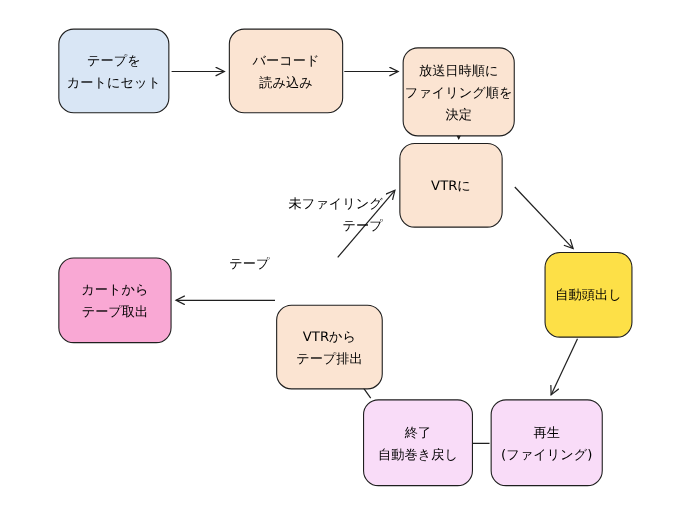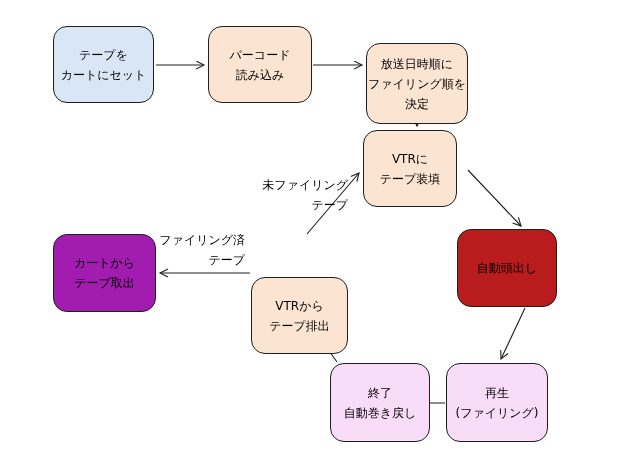--- a/index.html
+++ b/index.html
@@ -72,50 +72,48 @@
   </div>
 
   <div class="node" style="left: 366px; top: 7px; width: 102px; height: 81px; background-color: rgb(251, 228, 210); margin-top: 36px;">
     <span>放送日時順に</span>
     <span>ファイリング順を</span>
     <span>決定</span>
   </div>
 
   <div class="node" style="left: 363px; top: 130px; width: 94px; height: 77px; background-color: rgb(251, 228, 210);">
     <span>VTRに</span>
-    <span>テープ装填</span>
   </div>
 
-  <div class="node" style="left: 457px; top: 229px; width: 100px; height: 78px; background-color: #b91c1c;">
+  <div class="node" style="left: 495px; top: 229px; width: 80px; height: 78px; background-color: #fde047;">
     <span>自動頭出し</span>
   </div>
 
   <div class="node" style="left: 446px; top: 363px; width: 102px; height: 79px; background-color: rgb(249, 220, 248);">
     <span>再生</span>
     <span>(ファイリング)</span>
   </div>
 
   <div class="node" style="left: 286px; top: 363px; width: 100px; height: 79px; background-color: rgb(249, 220, 248); margin-left: 44px;">
     <span>終了</span>
     <span>自動巻き戻し</span>
   </div>
 
   <div class="node" style="left: 251px; top: 236px; width: 97px; height: 77px; background-color: rgb(251, 228, 210); margin-top: 41px;">
     <span>VTRから</span>
     <span>テープ排出</span>
   </div>
 
-  <div class="node" style="left: 53px; top: 234px; width: 103px; height: 78px; background-color: #a21caf;">
+  <div class="node" style="left: 53px; top: 234px; width: 103px; height: 78px; background-color: #f9a8d4;">
     <span>カートから</span>
     <span>テープ取出</span>
   </div>
 
   <div class="edge-label" style="left:248px;top:175px;width:100px">
     <div>未ファイリング</div>
     <div>テープ</div>
   </div>
 
   <div class="edge-label" style="left:157px;top:230px;width:88px">
-    <div>ファイリング済</div>
     <div>テープ</div>
   </div>
 
 </div>
 
 </body></html>

